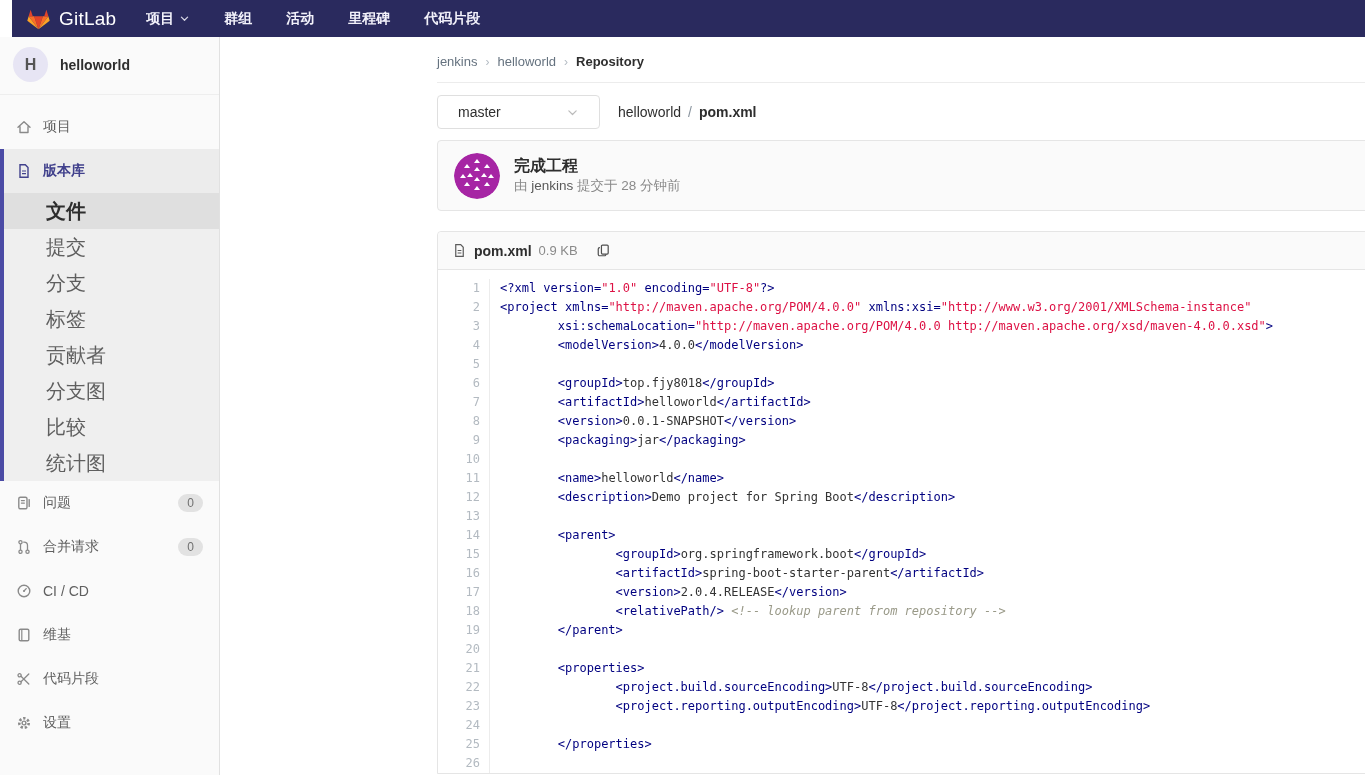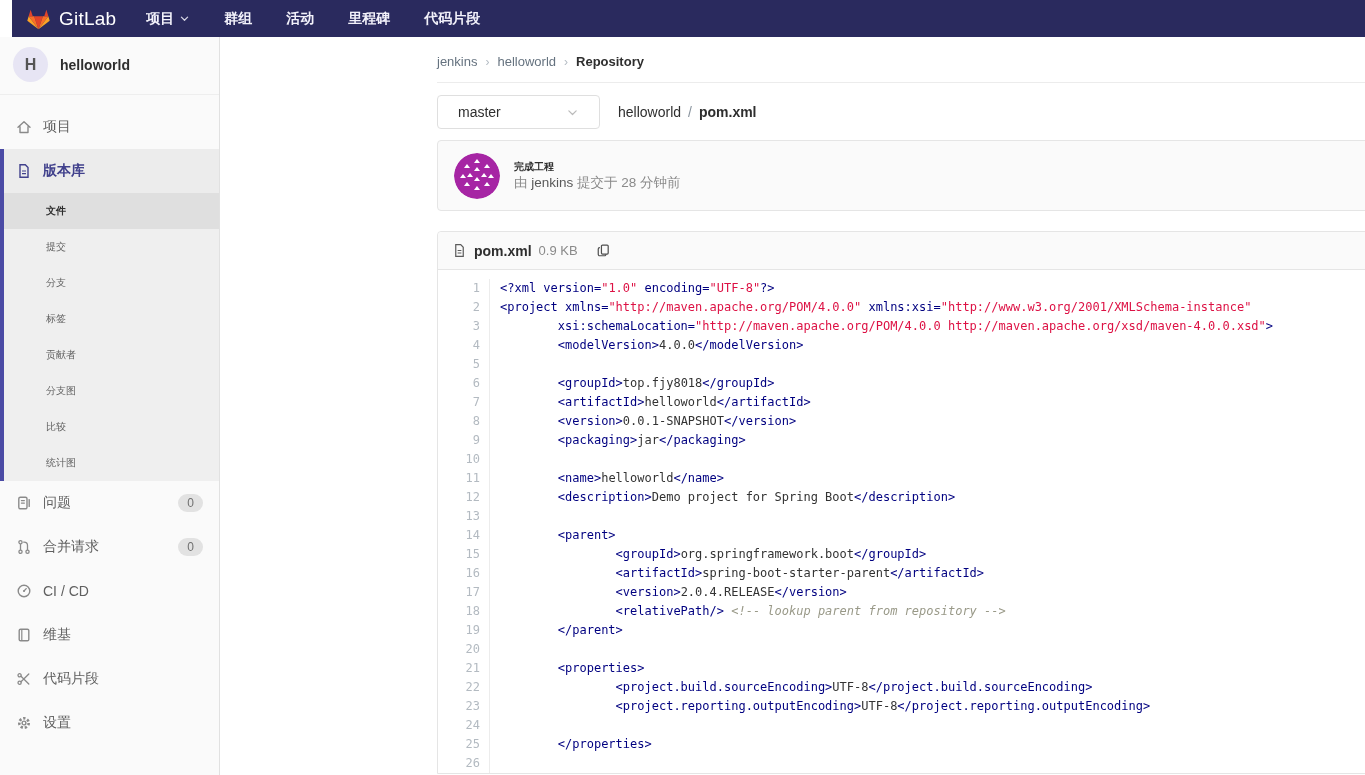--- a/index.html
+++ b/index.html
@@ -35,21 +35,21 @@
     display:flex;align-items:center;justify-content:center;font-weight:700;font-size:16px;flex:0 0 auto;}
   .ctx-name{font-weight:700;font-size:14px;color:#2e2e2e;}
   .sb-nav{padding-top:10px;}
   .sb-item{display:flex;align-items:center;gap:11px;height:44px;padding:0 16px 0 12px;
     border-left:4px solid transparent;color:#5f5f5f;font-size:14px;cursor:pointer;}
   .sb-item .sb-icon{width:16px;height:16px;display:inline-flex;color:#8a8a8a;flex:0 0 auto;}
   .sb-section{border-left:4px solid var(--accent);background:#efefef;}
   .sb-section .sb-item{border-left:none;background:#ececec;}
   .sb-section .sb-item .sb-label{color:var(--section-text);font-weight:700;}
   .sb-section .sb-item .sb-icon{color:var(--section-text);}
-  .sb-sub{display:flex;align-items:center;height:36px;padding-left:42px;font-size:10px;
+  .sb-sub{display:flex;align-items:center;height:36px;padding-left:42px;font-size:20px;
     color:#5f5f5f;cursor:pointer;}
   .sb-sub.active{background:#dfdfdf;color:#2e2e2e;font-weight:700;}
   .sb-badge{margin-left:auto;background:#e2e2e2;color:#707070;border-radius:10px;
     font-size:12px;padding:2px 9px;line-height:14px;}
 
   
   .main{position:absolute;top:37px;left:220px;right:0;bottom:0;overflow:hidden;background:#fff;}
   .container{margin-left:217px;width:1280px;}
   .breadcrumb-bar{padding:17px 0 13px;border-bottom:1px solid #ececec;display:flex;align-items:center;gap:8px;font-size:13px;}
   .crumb-link{color:#65727f;cursor:pointer;}
@@ -61,21 +61,21 @@
     display:flex;align-items:center;justify-content:space-between;padding:0 20px;font-size:14px;color:#2e2e2e;cursor:pointer;}
   .branch-select .chev{color:#bbb;display:inline-flex;}
   .file-path{margin-left:18px;font-size:14px;display:flex;align-items:center;gap:7px;}
   .file-path .p-link{color:#2e2e2e;cursor:pointer;}
   .file-path .p-sep{color:#8a949e;}
   .file-path .p-current{font-weight:700;color:#2e2e2e;}
 
   .commit-box{margin-top:11px;border:1px solid var(--border);border-radius:4px;background:#fafafa;
     height:71px;display:flex;align-items:center;gap:14px;padding:0 16px;}
   .commit-avatar{width:46px;height:46px;flex:0 0 auto;border-radius:50%;overflow:hidden;}
-  .commit-title{font-size:10px;font-weight:700;color:#2e2e2e;cursor:pointer;}
+  .commit-title{font-size:16px;font-weight:700;color:#2e2e2e;cursor:pointer;}
   .commit-meta{font-size:13.5px;color:#8a8a8a;margin-top:0;}
   .commit-meta .author{color:#595959;}
 
   .file-box{margin-top:20px;border:1px solid var(--border);border-radius:4px 4px 0 0;}
   .file-header{height:38px;background:#fafafa;border-bottom:1px solid var(--border);
     display:flex;align-items:center;padding:0 14px;border-radius:4px 4px 0 0;}
   .file-header .f-icon{display:inline-flex;color:#5c5c5c;margin-right:7px;}
   .file-name{font-size:14px;font-weight:700;color:#2e2e2e;}
   .file-size{font-size:13px;color:#8a8a8a;margin-left:7px;}
   .copy-btn{display:inline-flex;color:#4f4f4f;margin-left:18px;cursor:pointer;}

